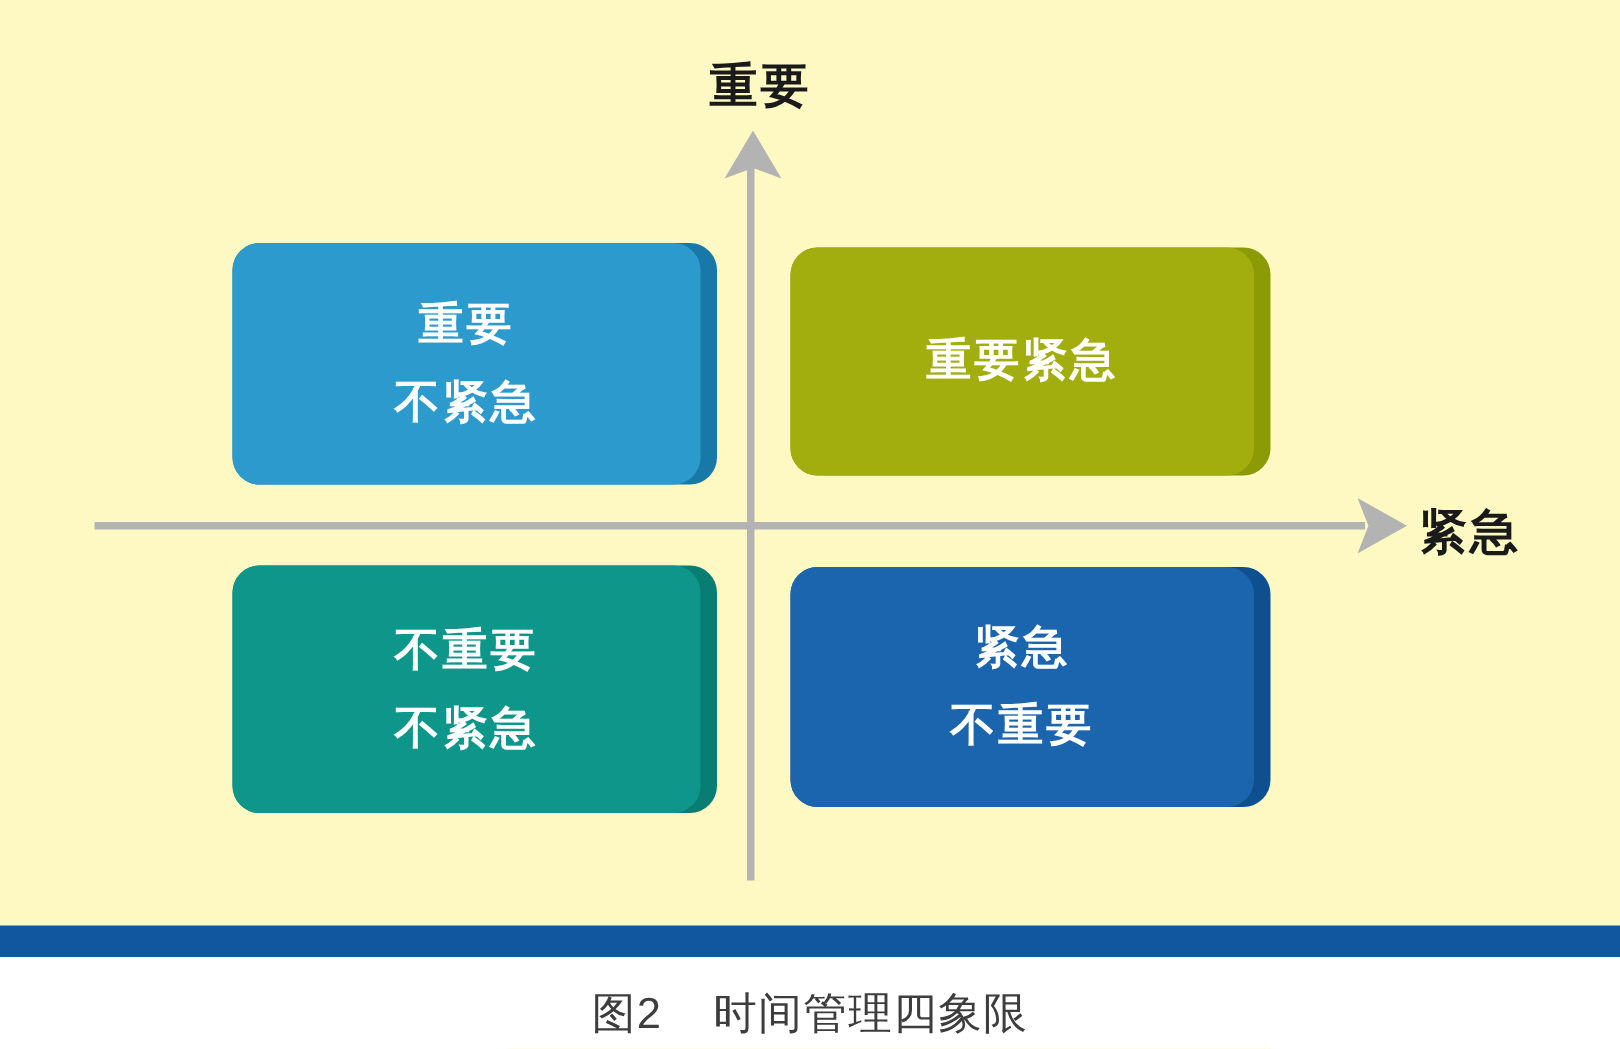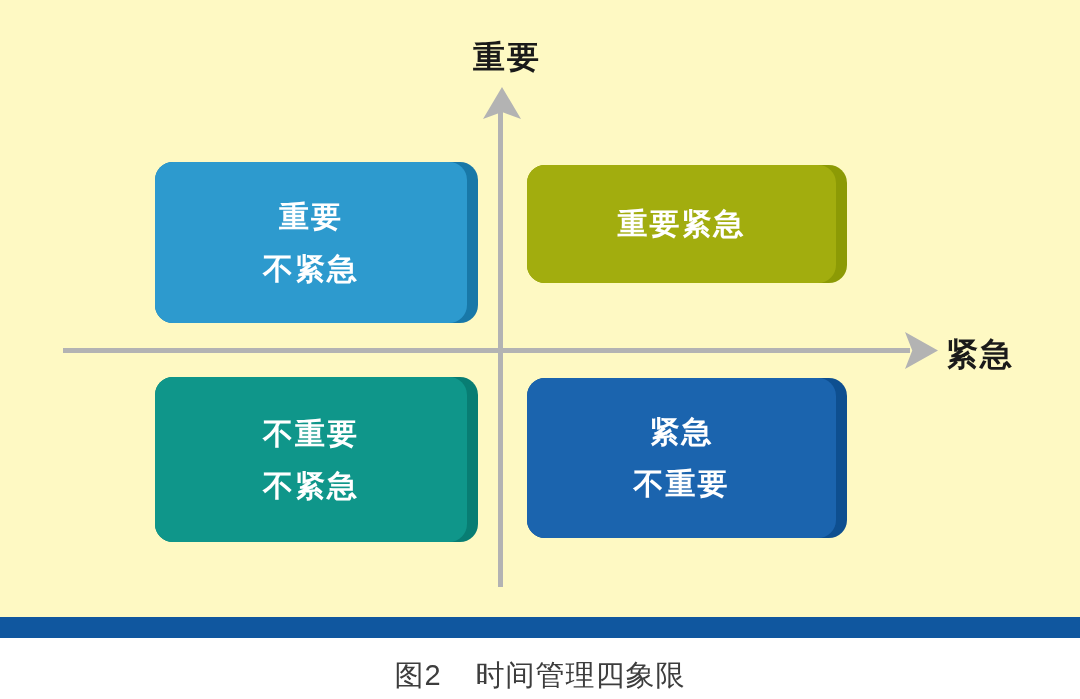--- a/index.html
+++ b/index.html
@@ -78,21 +78,21 @@
   .card-line {
     color: #ffffff;
     font-size: 30px;
     font-weight: bold;
     line-height: 1.72;
     letter-spacing: 2px;
     text-align: center;
     white-space: nowrap;
   }
   .q1 { left: 155px; top: 162px; width: 323px; height: 161px; }
-  .q2 { left: 527px; top: 165px; width: 320px; height: 118px; }
+  .q2 { left: 527px; top: 165px; width: 320px; height: 152px; }
   .q3 { left: 155px; top: 377px; width: 323px; height: 165px; }
   .q4 { left: 527px; top: 378px; width: 320px; height: 160px; }
   
   .footer-bar {
     position: absolute;
     left: 0; right: 0;
     top: 617px; height: 21px;
   }
   .caption {
     position: absolute;

